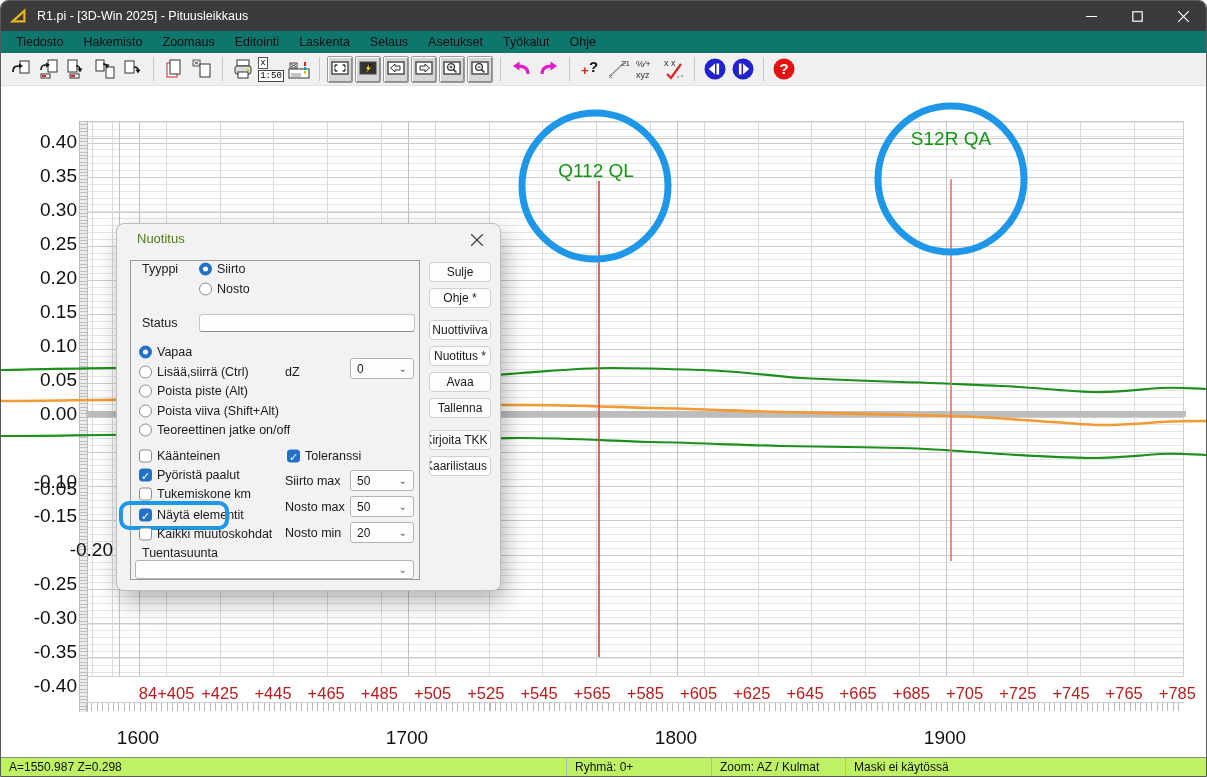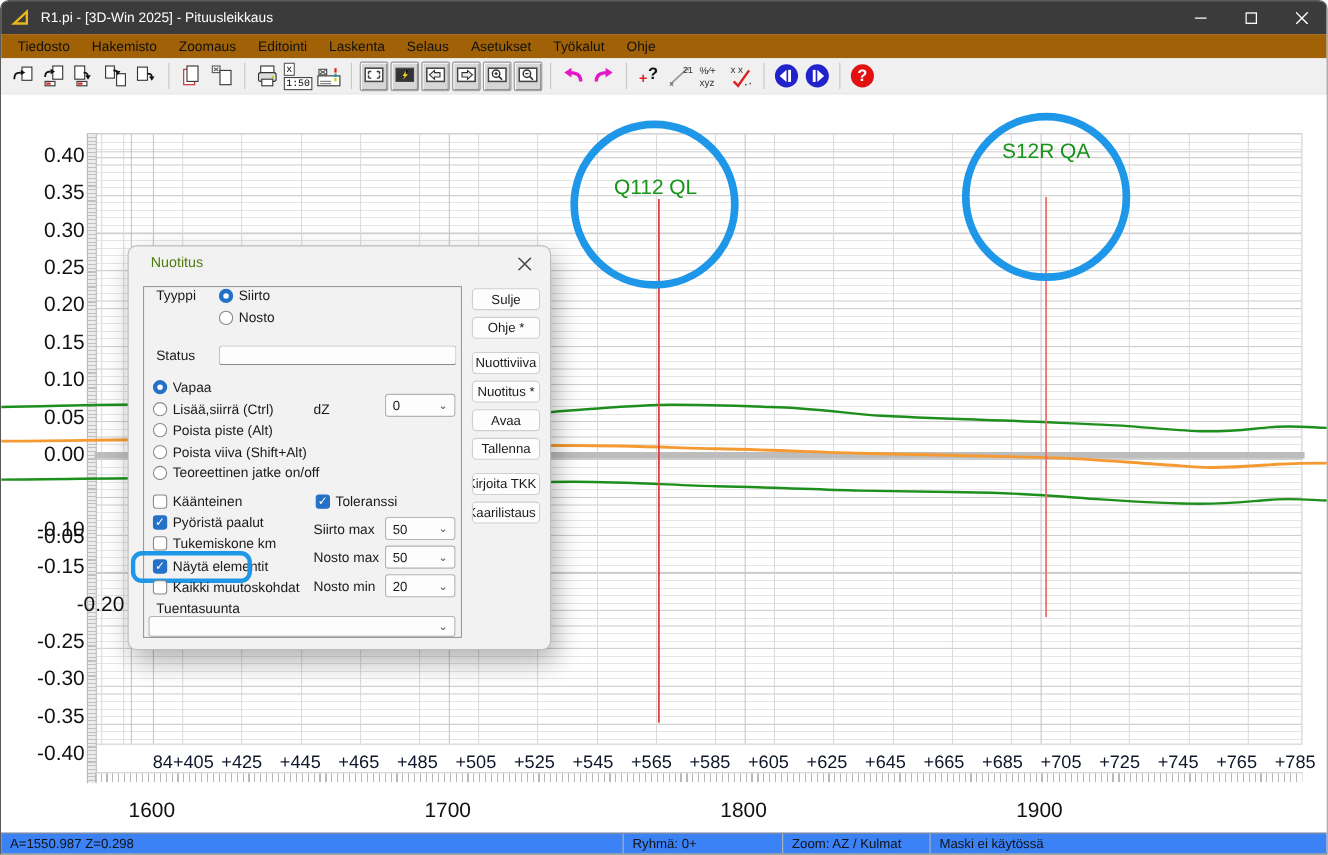--- a/index.html
+++ b/index.html
@@ -7,21 +7,21 @@
   .window { position:relative; width:1207px; height:777px; background:#fff; border:1px solid #5a5a5a; border-radius:8px 8px 0 0; overflow:hidden; }
 
   
   .titlebar { position:absolute; left:0; top:0; width:100%; height:30px; background:#3b3b3b; display:flex; align-items:center; }
   .app-icon { margin-left:9px; width:18px; height:18px; flex:0 0 auto; }
   .title-text { color:#fff; font-size:12.5px; margin-left:9px; flex:1 1 auto; white-space:nowrap; }
   .win-btn { width:46px; height:30px; display:flex; align-items:center; justify-content:center; color:#fff; }
   .win-btn svg { display:block; }
 
   
-  .menubar { position:absolute; left:0; top:30px; width:100%; height:22px; background:#a16207; display:flex; align-items:center; padding-left:5px; }
+  .menubar { position:absolute; left:0; top:30px; width:100%; height:22px; background:#0f766e; display:flex; align-items:center; padding-left:5px; }
   .menu-item { font-size:12.5px; color:#111; padding:3px 10px; }
 
   
   .toolbar { position:absolute; left:0; top:52px; width:100%; height:33px; background:#f0f0f0; display:flex; align-items:center; padding-left:6px; border-bottom:1px solid #e2e2e2; }
   .tbtn { width:26px; height:27px; display:flex; align-items:center; justify-content:center; margin:0 1px; }
   .tsep { width:1px; height:24px; background:#c6c6c6; margin:0 6px; }
   .raised { background:#d6d6d6; border:1px solid #9a9a9a; box-shadow:inset 1px 1px 0 #fdfdfd, inset -1px -1px 0 #8f8f8f; border-radius:2px; }
   .tbtn svg { display:block; }
   .mini-label { font-size:9px; border:1px solid #444; background:#fff; padding:0 1px; line-height:10px; font-family:"Liberation Mono",monospace; }
 
@@ -34,42 +34,42 @@
       repeating-linear-gradient(to bottom, #cccccc 0 1px, transparent 1px 34.3px),
       repeating-linear-gradient(to bottom, #e5e5e5 0 1px, transparent 1px 6.87px);
     background-position: 52px 0, 25px 0, 0 21px, 0 0;
     border:1px solid #cfcfcf; }
   .vruler { position:absolute; left:78px; top:35px; width:9px; height:591px; background:#ececec;
     background-image:repeating-linear-gradient(to bottom,#bfbfbf 0 1px,transparent 1px 3.4px); border-left:1px solid #bbb; border-right:1px solid #bbb; }
   .hruler { position:absolute; left:85px; top:616px; width:1098px; height:9px;
     background-image:repeating-linear-gradient(to right,#b8b8b8 0 1px,transparent 1px 5.38px); border-top:1px solid #cfcfcf; }
   .chart-svg { position:absolute; left:0; top:0; width:1207px; height:673px; }
   .ylabels span { position:absolute; left:0; width:76px; text-align:right; font-size:19px; color:#111; transform:translateY(-50%); }
-  .stations span { position:absolute; top:598px; transform:translateX(-50%); font-size:16.5px; color:#0f172a; white-space:nowrap; }
+  .stations span { position:absolute; top:598px; transform:translateX(-50%); font-size:16.5px; color:#b91c1c; white-space:nowrap; }
   .xnums span { position:absolute; top:641px; transform:translateX(-50%); font-size:19px; color:#111; }
   .anno-label { position:absolute; transform:translate(-50%,-50%); font-size:19px; color:#169416; white-space:nowrap; }
 
   
   .dialog { position:absolute; left:115px; top:137px; width:385px; height:368px; background:#f2f2f2; border:1px solid #bdbdbd; border-radius:8px; box-shadow:4px 10px 24px rgba(0,0,0,.3); font-size:12.5px; color:#1a1a1a; }
   .dlg-title { position:absolute; left:20px; top:7px; color:#4d7c0f; font-size:13px; }
   .dlg-close { position:absolute; right:12px; top:5px; width:22px; height:22px; display:flex; align-items:center; justify-content:center; color:#444; }
   .groupbox { position:absolute; left:13px; top:36px; width:290px; height:320px; border:1px solid #9a9a9a; }
   .lbl { position:absolute; white-space:nowrap; transform:translateY(-50%); }
   .radio { position:absolute; width:13px; height:13px; border-radius:50%; background:#fff; border:1px solid #8a8a8a; transform:translateY(-50%); }
   .radio.on { border:4px solid #2472c8; }
   .check { position:absolute; width:13px; height:13px; border-radius:3px; background:#fff; border:1px solid #8a8a8a; transform:translateY(-50%); }
   .check.on { background:#2472c8; border-color:#2472c8; color:#fff; font-size:11px; line-height:13px; text-align:center; }
   .tfield { position:absolute; background:#fdfdfd; border:1px solid #c4c4c4; border-bottom:1px solid #8a8a8a; border-radius:3px; }
   .combo { position:absolute; background:#fdfdfd; border:1px solid #b4b4b4; border-radius:3px; font-size:12px; display:flex; align-items:center; padding-left:6px; }
   .combo .chev { position:absolute; right:6px; color:#555; font-size:10px; }
   .dbtn { position:absolute; left:312px; width:62px; height:20px; background:#fdfdfd; border:1px solid #cfcfcf; border-radius:4px; font-size:12px; display:flex; align-items:center; justify-content:center; white-space:nowrap; overflow:hidden; }
   .hl-box { position:absolute; left:2px; top:277px; width:110px; height:29px; border:4px solid #1f97e8; border-radius:10px; }
 
   
-  .statusbar { position:absolute; left:0; bottom:0; width:100%; height:19px; background:#3b82f6; border-top:1px solid #8a8a8a; display:flex; font-size:12px; color:#111; align-items:center; }
+  .statusbar { position:absolute; left:0; bottom:0; width:100%; height:19px; background:#bef264; border-top:1px solid #8a8a8a; display:flex; font-size:12px; color:#111; align-items:center; }
   .sseg { height:100%; display:flex; align-items:center; padding-left:8px; border-left:1px solid #b5b5b5; white-space:nowrap; }
   .sseg:first-child { border-left:none; }
 </style>
 </head>
 <body>
 
 <div class="window">
 
   <div class="titlebar">
     <svg class="app-icon" viewBox="0 0 20 20">

